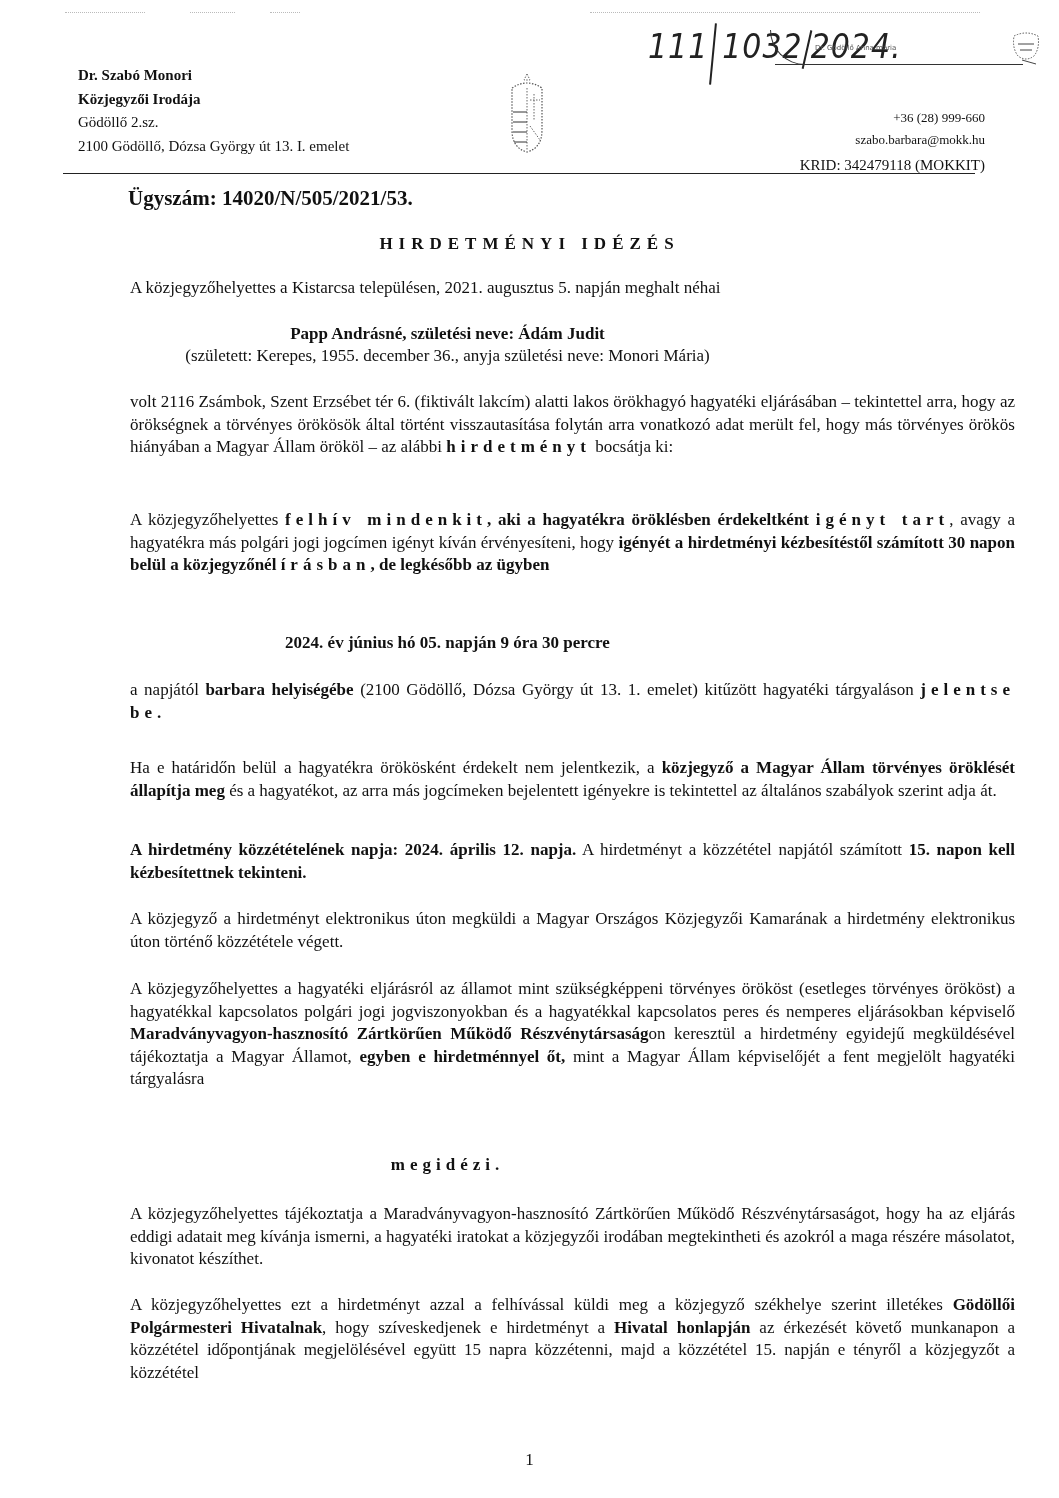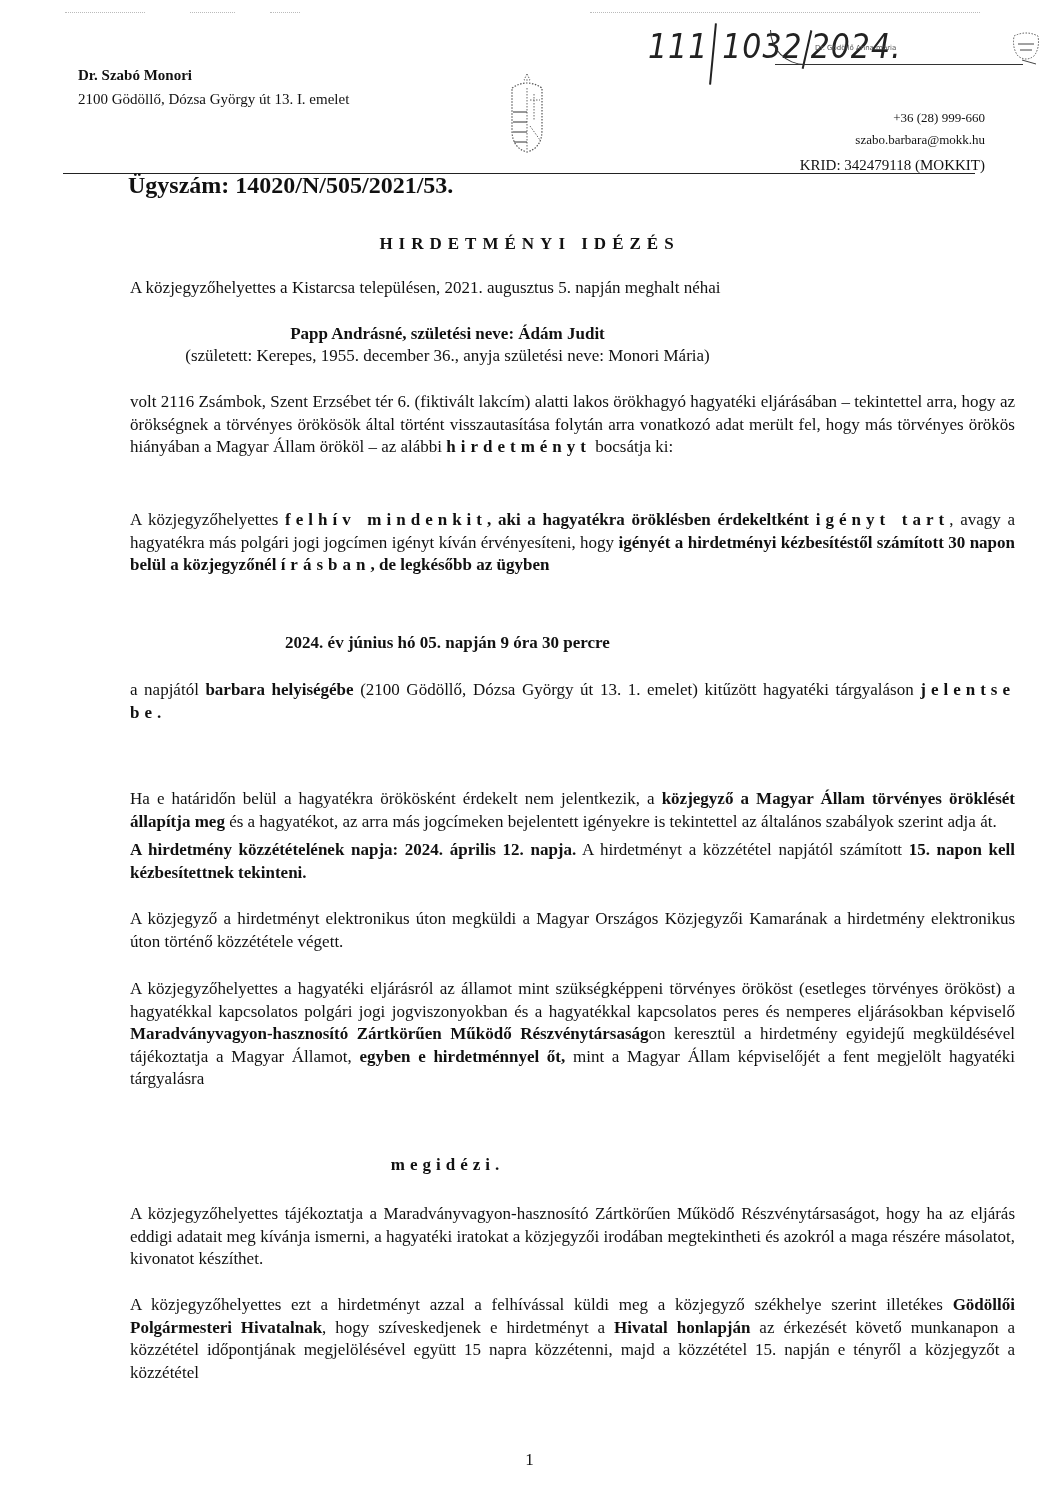--- a/index.html
+++ b/index.html
@@ -18,38 +18,40 @@
     left: 648px; top: 26px; font-family: "DejaVu Sans", sans-serif;
     font-size: 30px; font-style: italic; letter-spacing: 1px; transform: scaleY(1.1);
     color: #222;
   }
   .hand-slash { border-left: 2px solid #222; }
   .stamp-name { left: 815px; top: 44px; font-family: "DejaVu Sans", sans-serif; font-size: 7px; color: #555; }
   .stamp-line { left: 775px; top: 64px; width: 248px; border-top: 1px solid #333; }
   .stamp-curve { left: 770px; top: 30px; width: 40px; height: 34px; border-left: 1.5px solid #333; border-bottom: 1.5px solid #333; border-bottom-left-radius: 40px; }
   .crest { left: 508px; top: 70px; width: 38px; height: 84px; }
   .small-crest { left: 1010px; top: 30px; width: 32px; height: 36px; }
-  .case-no { left: 128px; top: 172px; font-size: 24px; font-weight: bold; }
+  .case-no { left: 128px; top: 186px; font-size: 21px; font-weight: bold; }
   .title { left: 0; width: 1059px; top: 234px; text-align: center; font-size: 17px; font-weight: bold; letter-spacing: 6px; }
   .body-text { left: 130px; width: 885px; font-size: 17px; line-height: 22.5px; text-align: justify; }
   .center { left: 0; width: 895px; text-align: center; font-size: 17px; }
   .spaced { letter-spacing: 5px; font-weight: bold; }
   .b { font-weight: bold; }
   .page-no { left: 0; width: 1059px; top: 1450px; text-align: center; font-size: 17px; }
 </style>
 </head>
 <body>
 
 <div class="abs scan-dots" style="left:65px;width:80px;"></div>
 <div class="abs scan-dots" style="left:190px;width:45px;"></div>
 <div class="abs scan-dots" style="left:270px;width:30px;"></div>
 <div class="abs scan-dots" style="left:590px;width:390px;"></div>
 
 <div class="abs hdr-left">
   <div class="b">Dr. Szabó Monori</div>
+  <div class="b">Közjegyzői Irodája</div>
+  <div>Gödöllő 2.sz.</div>
   <div>2100 Gödöllő, Dózsa György út 13. I. emelet</div>
 </div>
 
 <svg class="abs crest" viewBox="0 0 38 84">
   <path d="M19 4 L22 10 L16 10 Z" fill="none" stroke="#666" stroke-width="1" stroke-dasharray="1.5 1.5"></path>
   <path d="M4 18 Q19 8 34 18 L34 60 Q34 78 19 82 Q4 78 4 60 Z" fill="none" stroke="#555" stroke-width="1.2" stroke-dasharray="1.5 1.5"></path>
   <line x1="19" y1="18" x2="19" y2="80" stroke="#666" stroke-width="1" stroke-dasharray="1.5 1.5"></line>
   <line x1="5" y1="42" x2="19" y2="42" stroke="#333" stroke-width="1"></line>
   <line x1="5" y1="52" x2="19" y2="52" stroke="#333" stroke-width="1"></line>
   <line x1="5" y1="62" x2="19" y2="62" stroke="#333" stroke-width="1"></line>
@@ -84,21 +86,21 @@
 <div class="abs center" style="top:346px;">(született: Kerepes, 1955. december 36., anyja születési neve: Monori Mária)</div>
 
 <div class="abs body-text" style="top:391px;"><span>volt 2116 Zsámbok, Szent Erzsébet tér 6. (fiktivált lakcím) alatti lakos örökhagyó hagyatéki eljárásában – tekintettel arra, hogy az örökségnek a törvényes örökösök által történt visszautasítása folytán arra vonatkozó adat merült fel, hogy más törvényes örökös hiányában a Magyar Állam örököl – az alábbi </span><span class="spaced">hirdetményt</span><span> bocsátja ki:</span></div>
 
 <div class="abs body-text" style="top:509px;"><span>A közjegyzőhelyettes </span><span class="spaced">felhív mindenkit</span><span class="b">, aki a hagyatékra öröklésben érdekeltként </span><span class="spaced">igényt tart</span><span>, avagy a hagyatékra más polgári jogi jogcímen igényt kíván érvényesíteni, hogy </span><span class="b">igényét a hirdetményi kézbesítéstől számított 30 napon belül a közjegyzőnél </span><span class="spaced">írásban</span><span class="b">, de legkésőbb az ügyben</span></div>
 
 <div class="abs center b" style="top:633px;">2024. év június hó 05. napján 9 óra 30 percre</div>
 
 <div class="abs body-text" style="top:679px;"><span>a napjától </span><span class="b">barbara helyiségébe</span><span> (2100 Gödöllő, Dózsa György út 13. 1. emelet) kitűzött hagyatéki tárgyaláson </span><span class="spaced">jelentse be.</span></div>
 
-<div class="abs body-text" style="top:788px;"><span>Ha e határidőn belül a hagyatékra örökösként érdekelt nem jelentkezik, a </span><span class="b">közjegyző a Magyar Állam törvényes öröklését állapítja meg</span><span> és a hagyatékot, az arra más jogcímeken bejelentett igényekre is tekintettel az általános szabályok szerint adja át.</span></div>
+<div class="abs body-text" style="top:757px;"><span>Ha e határidőn belül a hagyatékra örökösként érdekelt nem jelentkezik, a </span><span class="b">közjegyző a Magyar Állam törvényes öröklését állapítja meg</span><span> és a hagyatékot, az arra más jogcímeken bejelentett igényekre is tekintettel az általános szabályok szerint adja át.</span></div>
 
 <div class="abs body-text" style="top:839px;"><span class="b">A hirdetmény közzétételének napja: 2024. április 12. napja.</span><span> A hirdetményt a közzététel napjától számított </span><span class="b">15. napon kell kézbesítettnek tekinteni.</span></div>
 
 <div class="abs body-text" style="top:908px;">A közjegyző a hirdetményt elektronikus úton megküldi a Magyar Országos Közjegyzői Kamarának a hirdetmény elektronikus úton történő közzététele végett.</div>
 
 <div class="abs body-text" style="top:978px;"><span>A közjegyzőhelyettes a hagyatéki eljárásról az államot mint szükségképpeni törvényes örököst (esetleges törvényes örököst) a hagyatékkal kapcsolatos polgári jogi jogviszonyokban és a hagyatékkal kapcsolatos peres és nemperes eljárásokban képviselő </span><span class="b">Maradványvagyon-hasznosító Zártkörűen Működő Részvénytársaság</span><span>on keresztül a hirdetmény egyidejű megküldésével tájékoztatja a Magyar Államot, </span><span class="b">egyben e hirdetménnyel őt,</span><span> mint a Magyar Állam képviselőjét a fent megjelölt hagyatéki tárgyalásra</span></div>
 
 <div class="abs center spaced" style="top:1155px;">megidézi.</div>
 
 <div class="abs body-text" style="top:1203px;">A közjegyzőhelyettes tájékoztatja a Maradványvagyon-hasznosító Zártkörűen Működő Részvénytársaságot, hogy ha az eljárás eddigi adatait meg kívánja ismerni, a hagyatéki iratokat a közjegyzői irodában megtekintheti és azokról a maga részére másolatot, kivonatot készíthet.</div>

